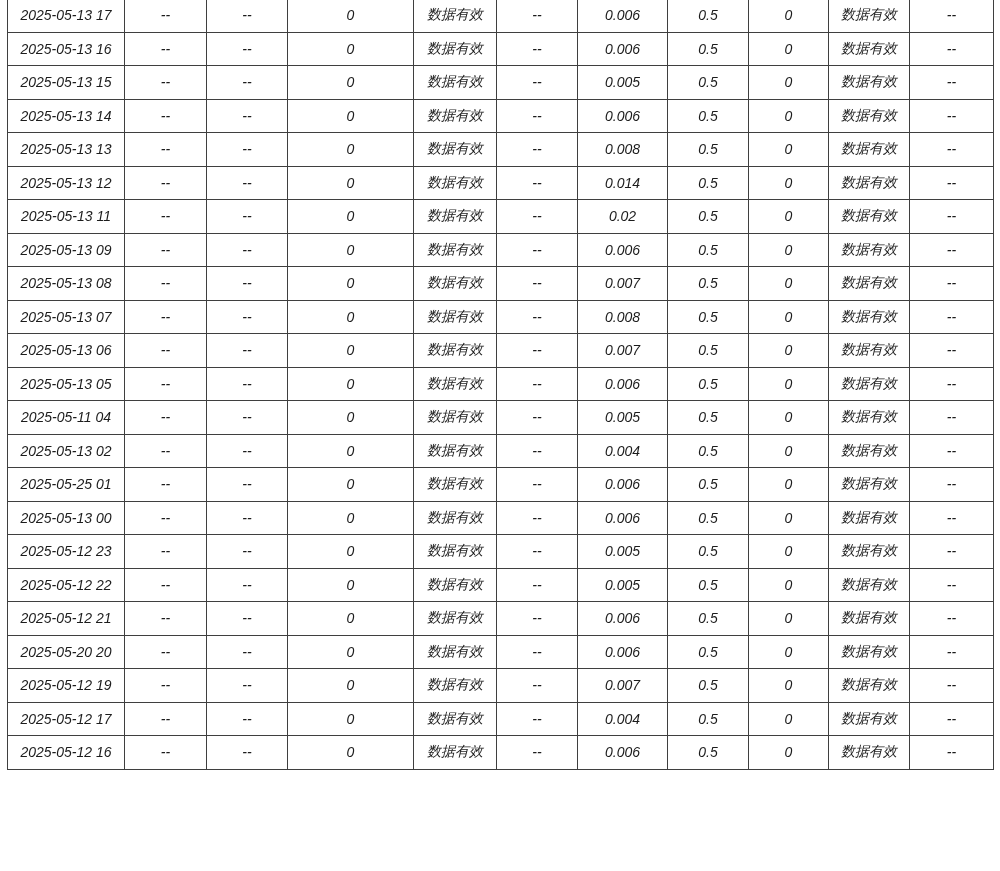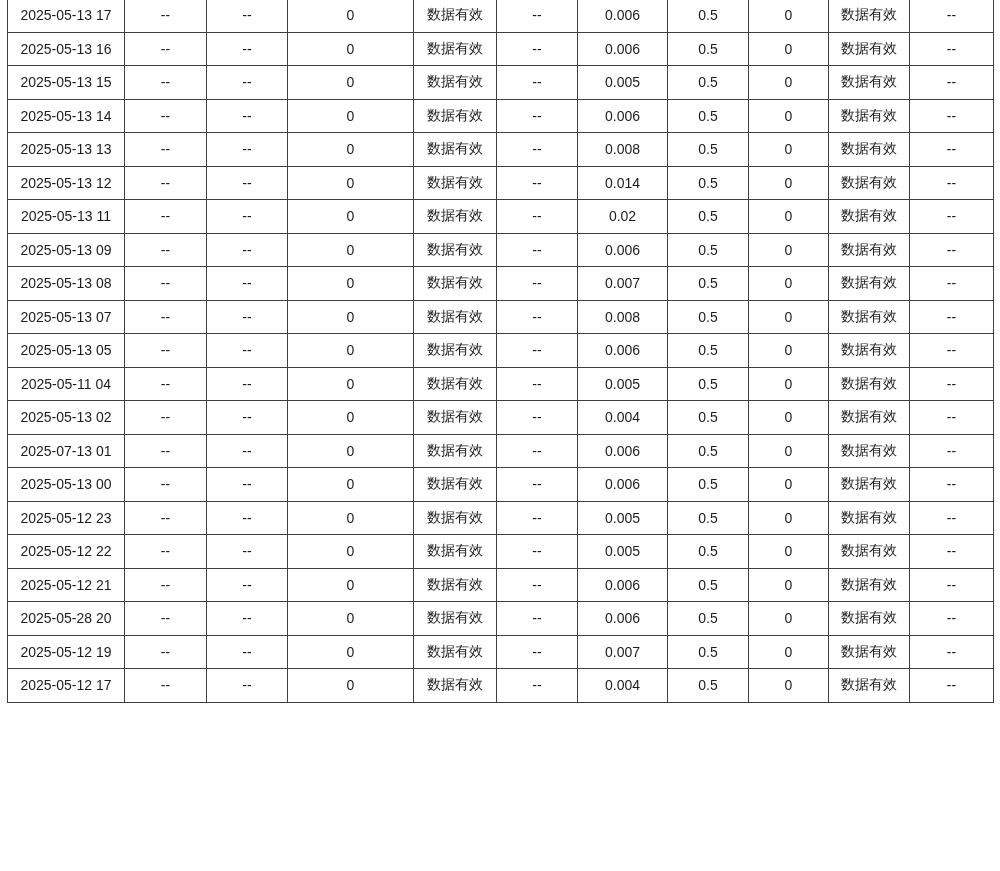--- a/index.html
+++ b/index.html
@@ -22,20 +22,21 @@
     overflow: hidden;
   }
   table.data-table {
     border-collapse: collapse;
     table-layout: fixed;
     width: 986px;
     margin-top: -2px; 
   }
   table.data-table tr {
     height: 33.5px;
+    font-style: italic;
   }
   table.data-table td {
     border: 1px solid #3f3f3f;
     background: #ffffff;
     text-align: center;
     vertical-align: middle;
     font-size: 14px;
     color: #1c1c1c;
     padding: 0;
     white-space: nowrap;
@@ -185,20 +186,33 @@
           <td>0</td>
           <td>数据有效</td>
           <td>--</td>
           <td>0.008</td>
           <td>0.5</td>
           <td>0</td>
           <td>数据有效</td>
           <td>--</td>
         </tr>
         <tr>
+          <td>2025-05-13 06</td>
+          <td>--</td>
+          <td>--</td>
+          <td>0</td>
+          <td>数据有效</td>
+          <td>--</td>
+          <td>0.007</td>
+          <td>0.5</td>
+          <td>0</td>
+          <td>数据有效</td>
+          <td>--</td>
+        </tr>
+        <tr>
           <td>2025-05-13 05</td>
           <td>--</td>
           <td>--</td>
           <td>0</td>
           <td>数据有效</td>
           <td>--</td>
           <td>0.006</td>
           <td>0.5</td>
           <td>0</td>
           <td>数据有效</td>
@@ -224,21 +238,21 @@
           <td>0</td>
           <td>数据有效</td>
           <td>--</td>
           <td>0.004</td>
           <td>0.5</td>
           <td>0</td>
           <td>数据有效</td>
           <td>--</td>
         </tr>
         <tr>
-          <td>2025-07-13 01</td>
+          <td>2025-05-25 01</td>
           <td>--</td>
           <td>--</td>
           <td>0</td>
           <td>数据有效</td>
           <td>--</td>
           <td>0.006</td>
           <td>0.5</td>
           <td>0</td>
           <td>数据有效</td>
           <td>--</td>
@@ -289,21 +303,21 @@
           <td>0</td>
           <td>数据有效</td>
           <td>--</td>
           <td>0.006</td>
           <td>0.5</td>
           <td>0</td>
           <td>数据有效</td>
           <td>--</td>
         </tr>
         <tr>
-          <td>2025-05-28 20</td>
+          <td>2025-05-20 20</td>
           <td>--</td>
           <td>--</td>
           <td>0</td>
           <td>数据有效</td>
           <td>--</td>
           <td>0.006</td>
           <td>0.5</td>
           <td>0</td>
           <td>数据有效</td>
           <td>--</td>
@@ -322,20 +336,33 @@
           <td>--</td>
         </tr>
         <tr>
           <td>2025-05-12 17</td>
           <td>--</td>
           <td>--</td>
           <td>0</td>
           <td>数据有效</td>
           <td>--</td>
           <td>0.004</td>
+          <td>0.5</td>
+          <td>0</td>
+          <td>数据有效</td>
+          <td>--</td>
+        </tr>
+        <tr>
+          <td>2025-05-12 16</td>
+          <td>--</td>
+          <td>--</td>
+          <td>0</td>
+          <td>数据有效</td>
+          <td>--</td>
+          <td>0.006</td>
           <td>0.5</td>
           <td>0</td>
           <td>数据有效</td>
           <td>--</td>
         </tr>
       </tbody>
   </table>
 </div>
 
 </body></html>

